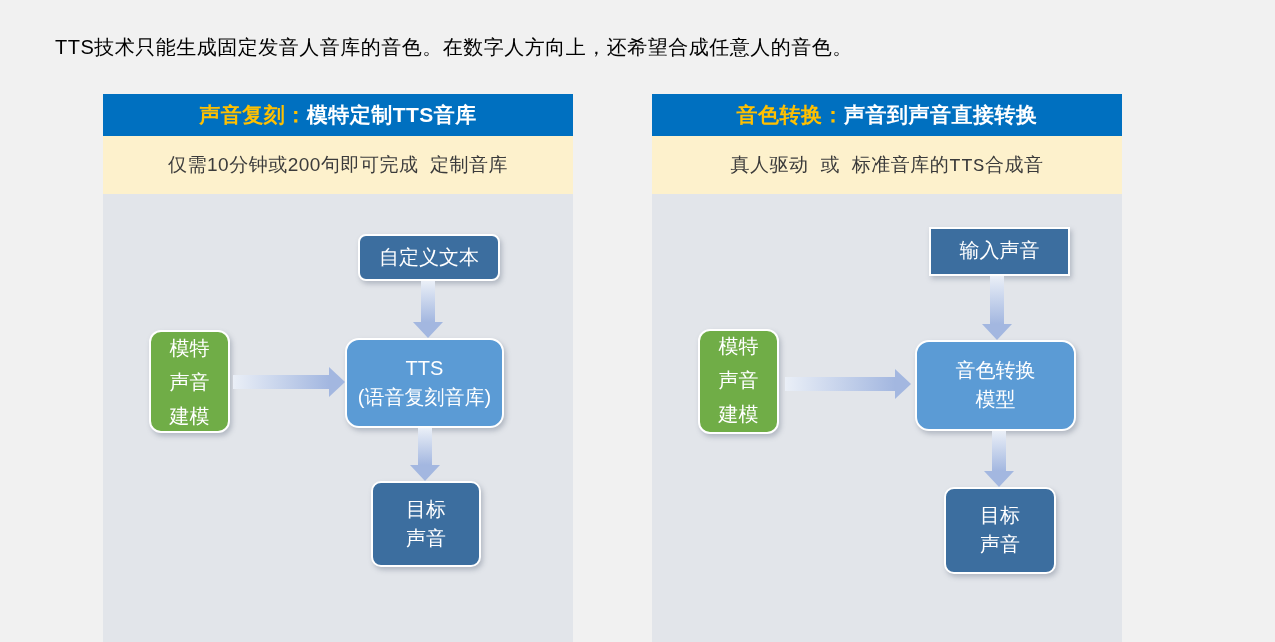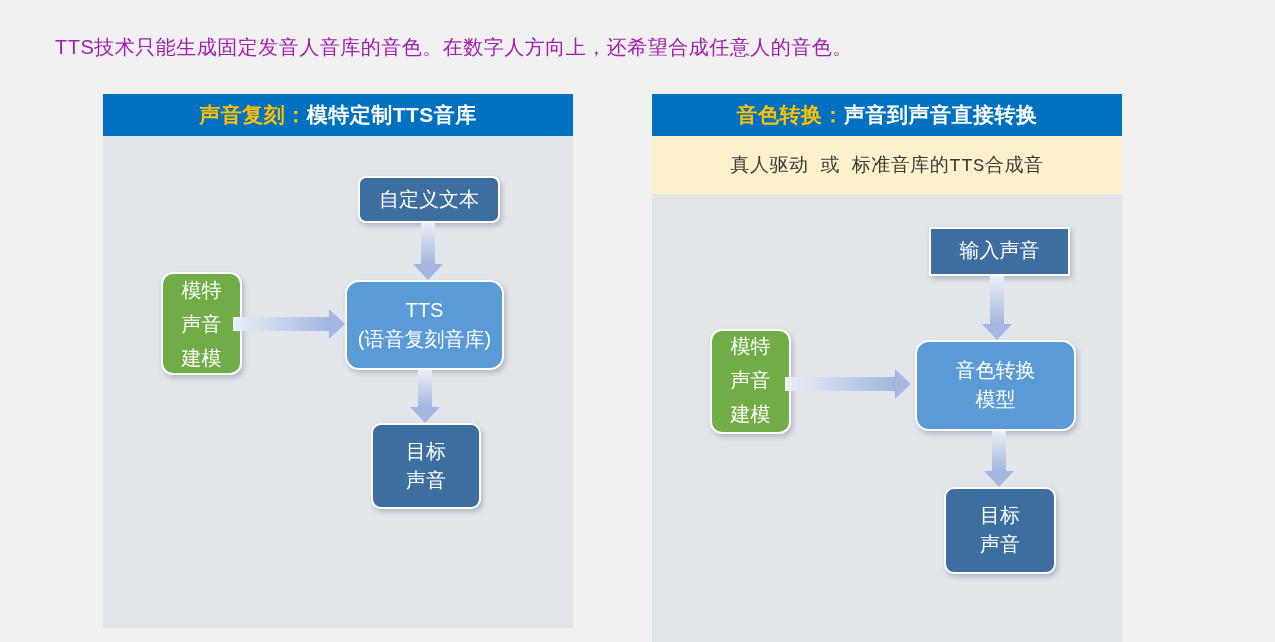--- a/index.html
+++ b/index.html
@@ -5,21 +5,21 @@
   html, body { margin: 0; padding: 0; }
   body {
     width: 1275px; height: 642px;
     background: var(--page-bg, #F1F1F1);
     font-family: "Liberation Sans", "DejaVu Sans", sans-serif;
     position: relative;
     overflow: hidden;
   }
   .intro {
     position: absolute; left: 55px; top: 34px;
-    font-size: 20px; color: #a21caf; letter-spacing: 0.5px;
+    font-size: 20px; color: #000000; letter-spacing: 0.5px;
   }
   .panel { position: absolute; top: 94px; width: 470px; }
   #panel-left  { left: 103px; }
   #panel-right { left: 652px; font-family: Liberation Mono, monospace; }
 
   .panel-header {
     height: 42px; background: var(--header-blue, #0070C0);
     color: #ffffff; font-weight: bold; font-size: 21px;
     display: flex; align-items: center; justify-content: center;
     letter-spacing: 0.5px;
@@ -41,21 +41,21 @@
   .node {
     position: absolute; box-sizing: border-box;
     display: flex; flex-direction: column;
     align-items: center; justify-content: center;
     color: #ffffff; font-size: 20px; line-height: 29px;
     text-align: center; border: 2px solid #ffffff;
     box-shadow: 2px 3px 5px rgba(90,100,120,0.35);
   }
   .node-dark  { background: var(--dark-blue, #3C6E9F); border-radius: 10px; }
   .node-mid   { background: var(--mid-blue, #5B9BD5);  border-radius: 14px; }
-  .node-green { background: var(--green, #70AD47);     border-radius: 12px; line-height: 34px; margin-left: 12px; }
+  .node-green { background: var(--green, #70AD47);     border-radius: 12px; line-height: 34px; }
 
   
   .p0-top    { left: 255px; top: 40px;  width: 142px; height: 47px; border-radius: 8px; }
   .p0-green  { left: 46px;  top: 136px; width: 81px;  height: 103px; }
   .p0-center { left: 242px; top: 144px; width: 159px; height: 90px; }
   .p0-out    { left: 268px; top: 287px; width: 110px; height: 86px; }
 
   
   .p1-top    { left: 277px; top: 33px;  width: 141px; height: 49px; border-radius: 0; }
   .p1-green  { left: 46px;  top: 135px; width: 81px;  height: 105px; }
@@ -77,20 +77,21 @@
 </head>
 <body>
 
 <div class="intro">TTS技术只能生成固定发音人音库的音色。在数字人方向上，还希望合成任意人的音色。</div>
 
 <div class="panel" id="panel-left">
   <div class="panel-header">
     <span class="highlight">声音复刻：</span>
       <span>模特定制TTS音库</span>
   </div>
+  <div class="panel-subheader">仅需10分钟或200句即可完成  定制音库</div>
   <div class="panel-body">
 
     <div class="node node-dark p0-top">
       <span>自定义文本</span>
     </div>
 
     <div class="node node-green p0-green">
       <span>模特</span>
       <span>声音</span>
       <span>建模</span>

